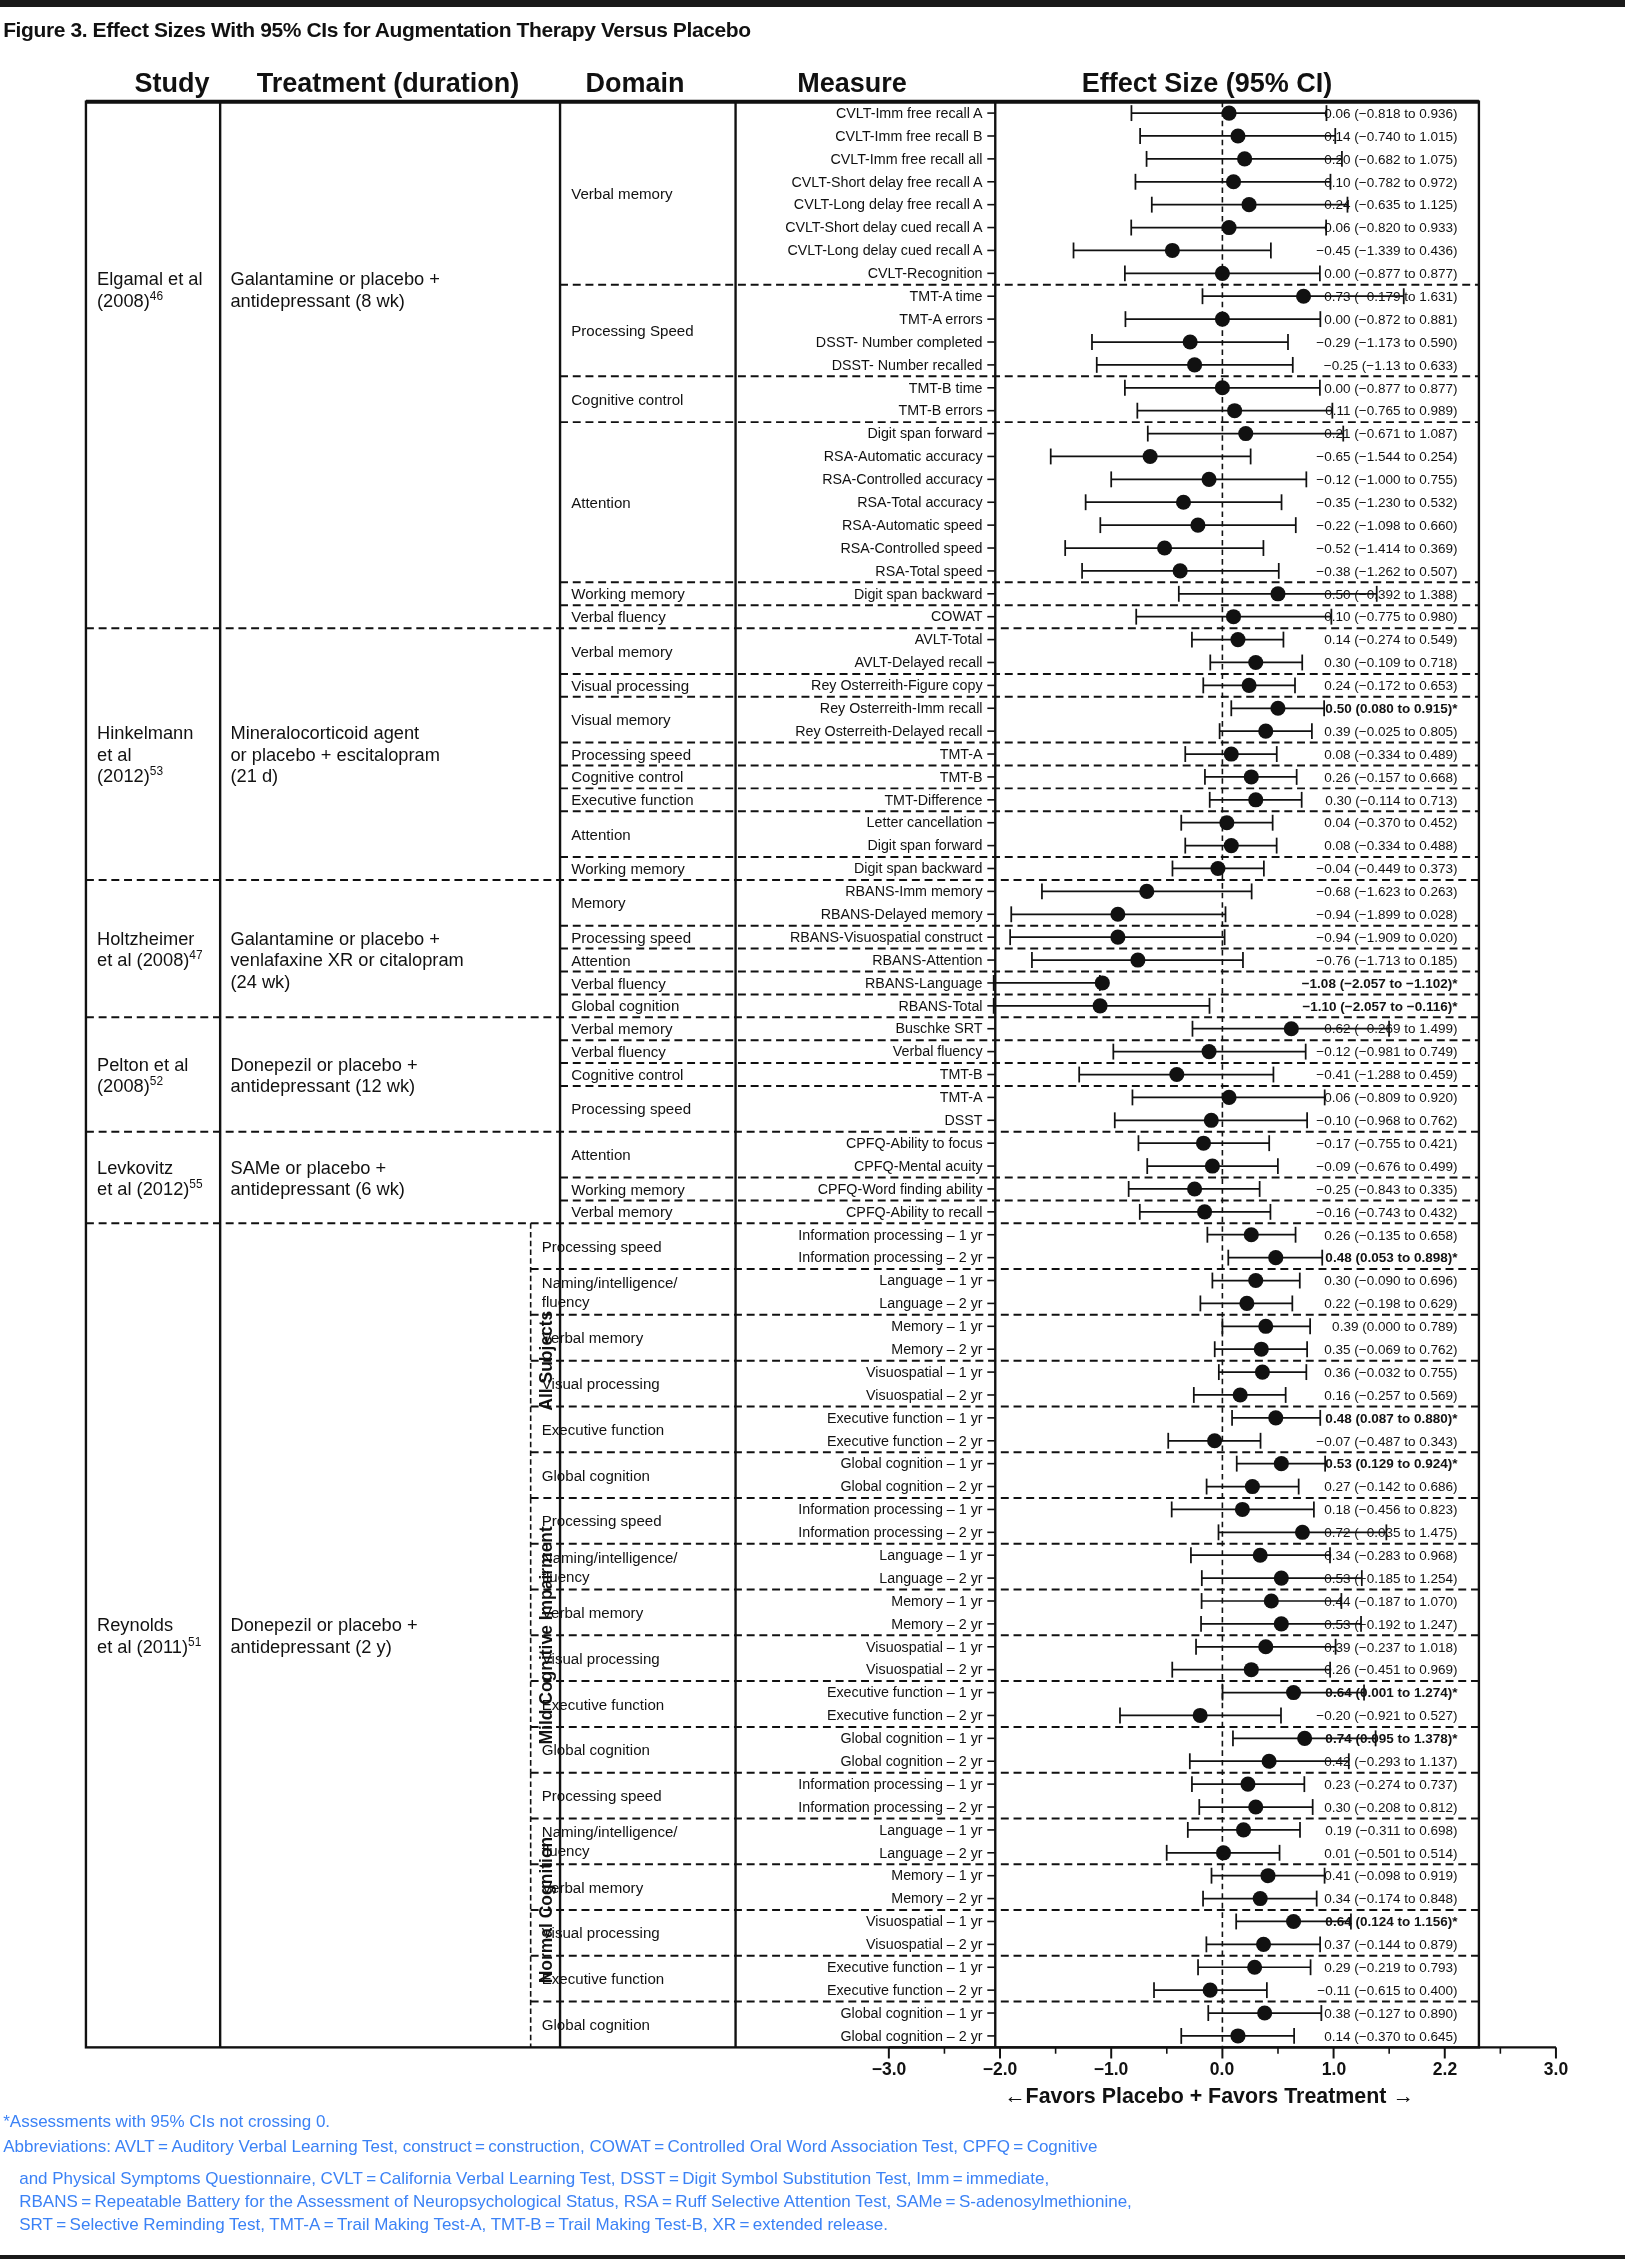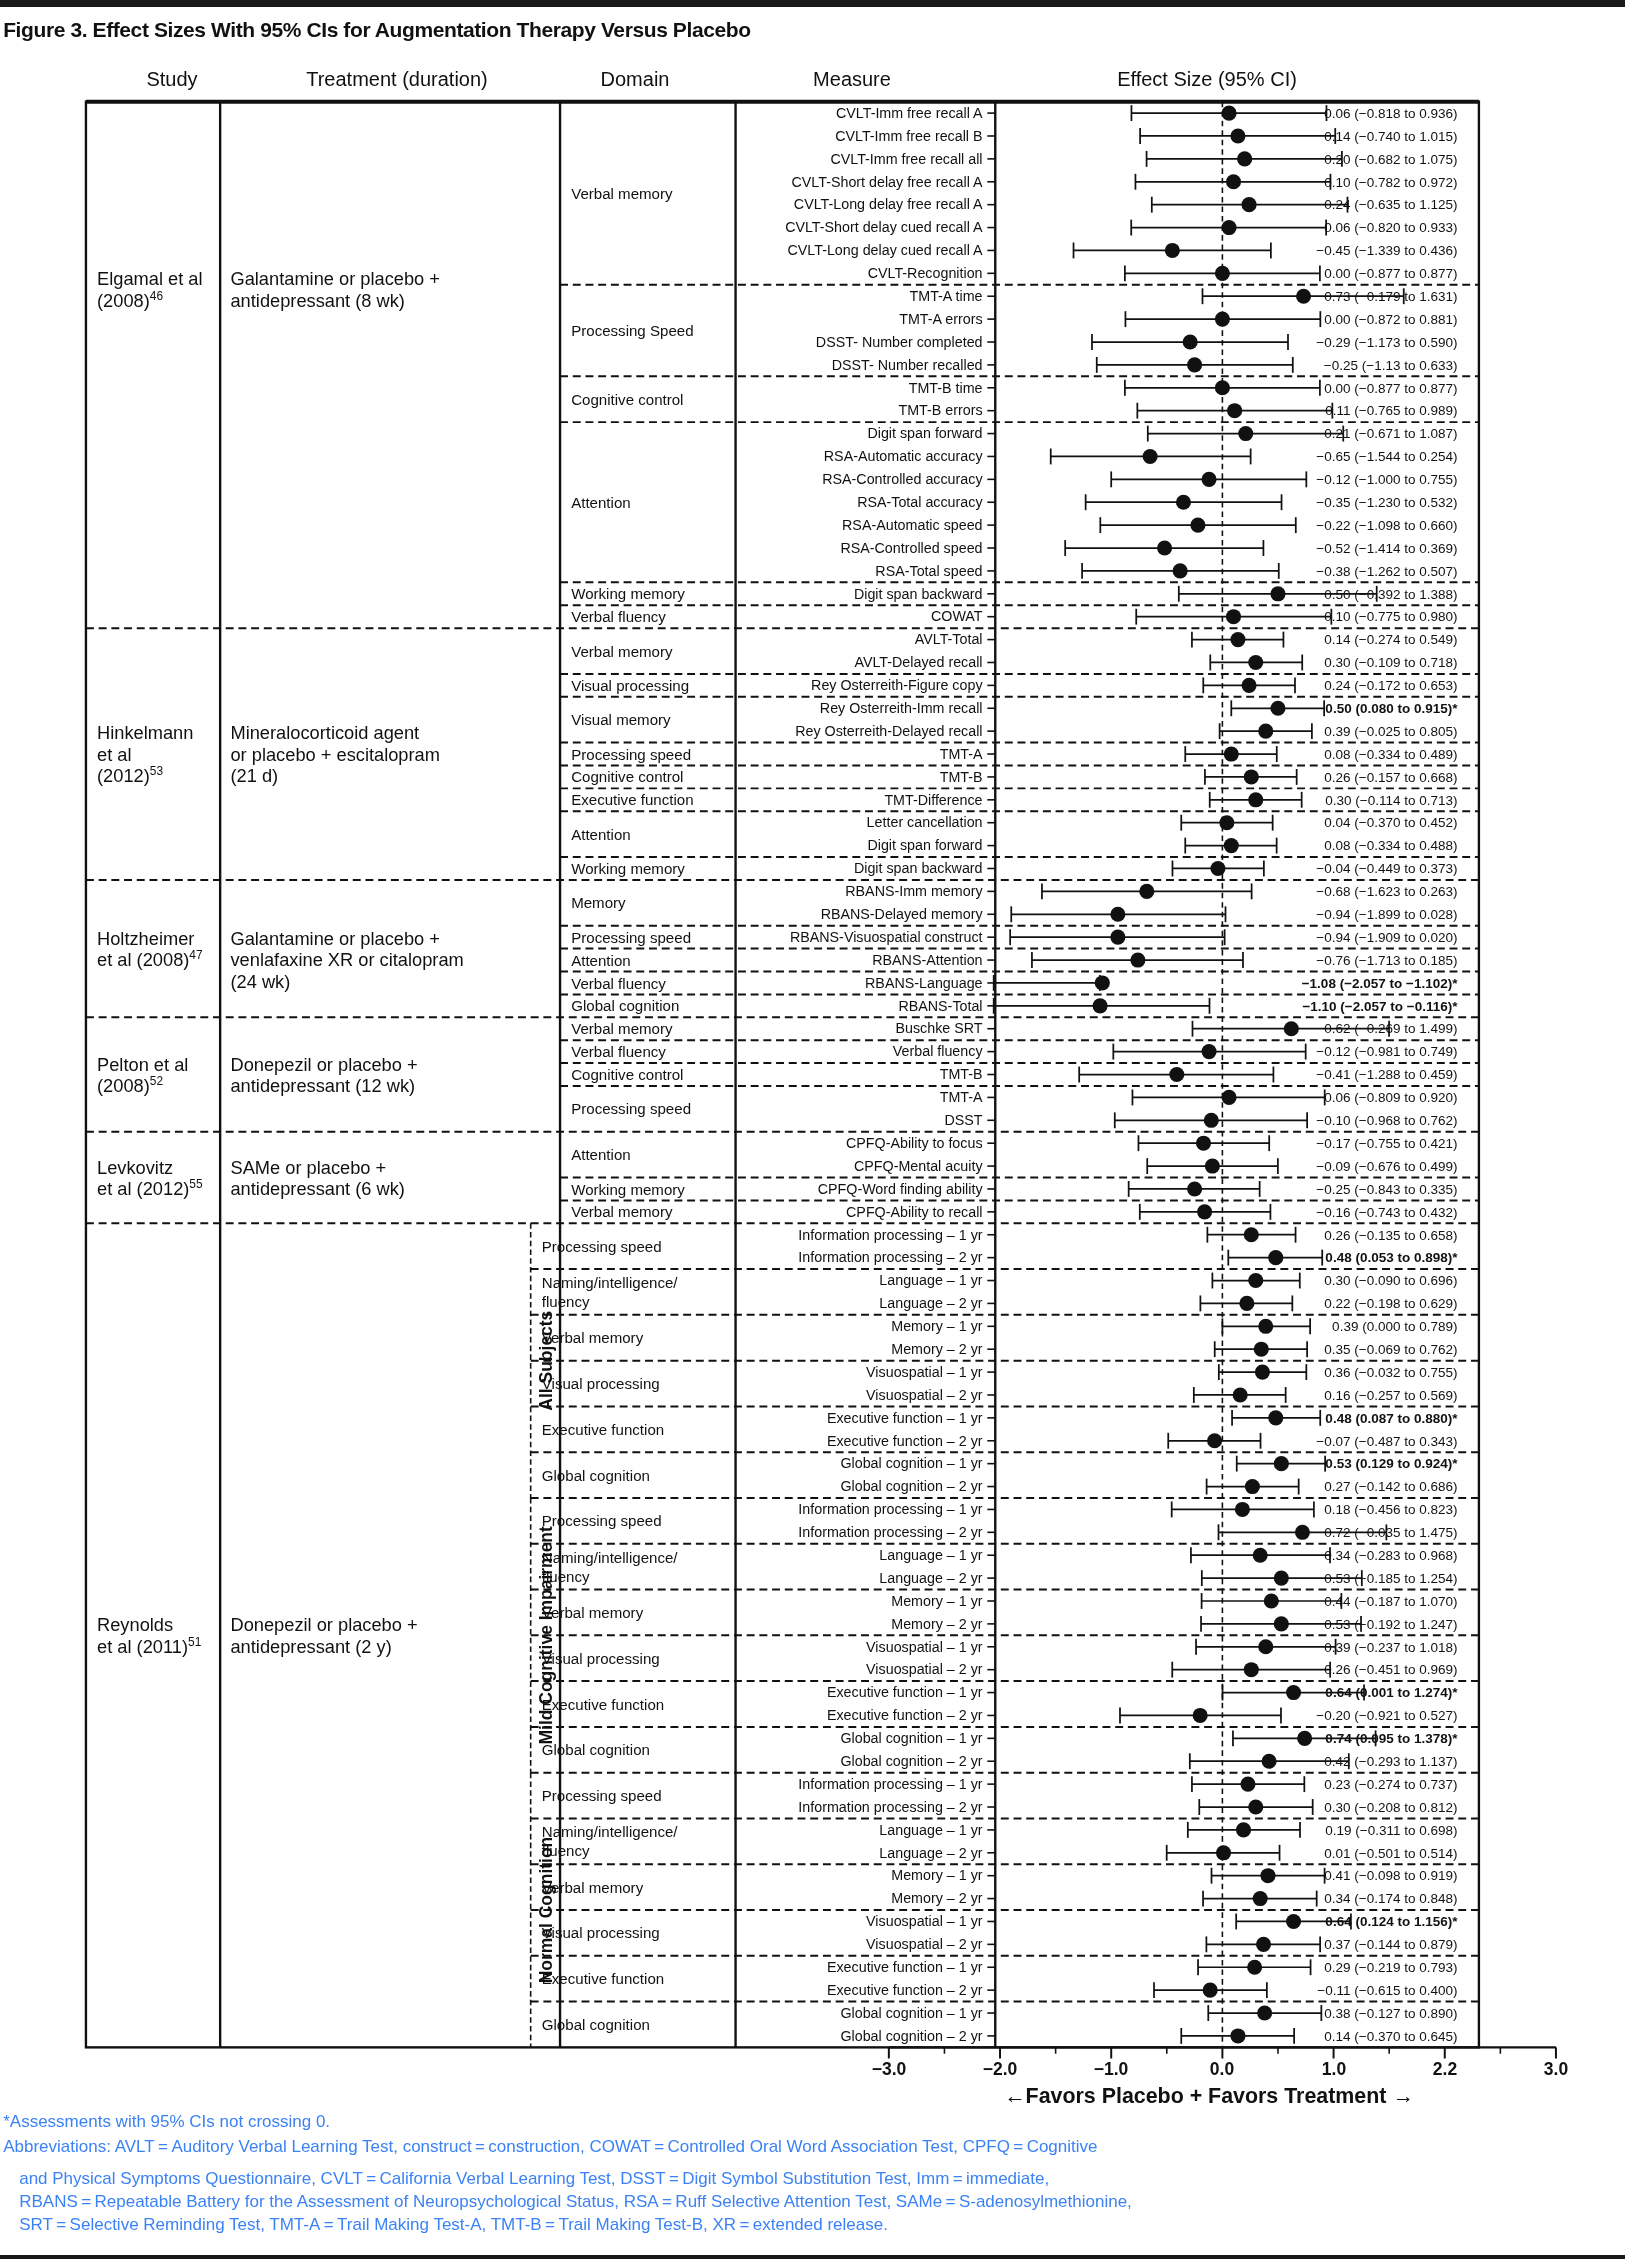--- a/index.html
+++ b/index.html
@@ -1,40 +1,40 @@
 <!DOCTYPE html>
 <html style="font-size:12.7px"><head>
 <meta charset="utf-8">
 <style>
   html, body { margin: 0; padding: 0; background: #ffffff; }
   body { width: 1626px; height: 2261px; position: relative; overflow: hidden;
          font-family: "Liberation Sans", "DejaVu Sans", sans-serif; color: #111; }
   .topbar { position: absolute; left: 0; top: 0; width: 1626px; height: 7.1px; background: #1a1a1a; }
   .fig-title { position: absolute; left: 3.2px; top: 17.5px; font-size: 21px; font-weight: bold;
                letter-spacing: -0.4px; color: #111; white-space: nowrap; }
-  .col-head { position: absolute; top: 68px; font-size: 20px; font-weight: normal; text-align: right;
+  .col-head { position: absolute; top: 68px; font-size: 27px; font-weight: bold; text-align: right;
               white-space: nowrap; transform: translateX(-50%); }
   #figure { position: absolute; left: 0; top: 0; }
   .txt { font-family: "Liberation Sans", "DejaVu Sans", sans-serif; fill: #111; }
   .foot { position: absolute; left: 3.2px; font-family: Liberation Sans, sans-serif;
           font-size: 17px; line-height: 23px; color: #3b82f6; }
   .foot-line2 { padding-left: 16px; margin-top: 9px; }
   .botbar { position: absolute; left: 0; top: 2255px; width: 1626px; height: 4px; background: #1a1a1a; }
   .favors { position: absolute; top: 2084px; left: 1209px; transform: translateX(-50%);
             font-size: 21.4px; font-weight: bold; white-space: nowrap; }
   .ticklbl { position: absolute; top: 2059px; font-size: 17.5px; font-weight: bold; transform: translateX(-50%); }
 </style>
 </head>
 <body>
 
 <div class="topbar"></div>
 <div class="fig-title">Figure 3. Effect Sizes With 95% CIs for Augmentation Therapy Versus Placebo</div>
 
 <div class="col-head" style="left:172px">Study</div>
-<div class="col-head" style="left:397px">Treatment (duration)</div>
+<div class="col-head" style="left:388px">Treatment (duration)</div>
 <div class="col-head" style="left:635px">Domain</div>
 <div class="col-head" style="left:852px">Measure</div>
 <div class="col-head" style="left:1207px">Effect Size (95% CI)</div>
 
 <svg id="figure" width="1626" height="2261" viewBox="0 0 2047 2847">
     <rect x="108" y="128" width="1754" height="2450" fill="none" stroke="#111" stroke-width="3"></rect>
     <line x1="108" x2="1862" y1="128" y2="128" stroke="#111" stroke-width="5" stroke-dasharray="none"></line>
     <line x1="277" x2="277" y1="128" y2="2578" stroke="#111" stroke-width="3"></line>
     <line x1="705" x2="705" y1="128" y2="2578" stroke="#111" stroke-width="3"></line>
     <line x1="926" x2="926" y1="128" y2="2578" stroke="#111" stroke-width="3"></line>

